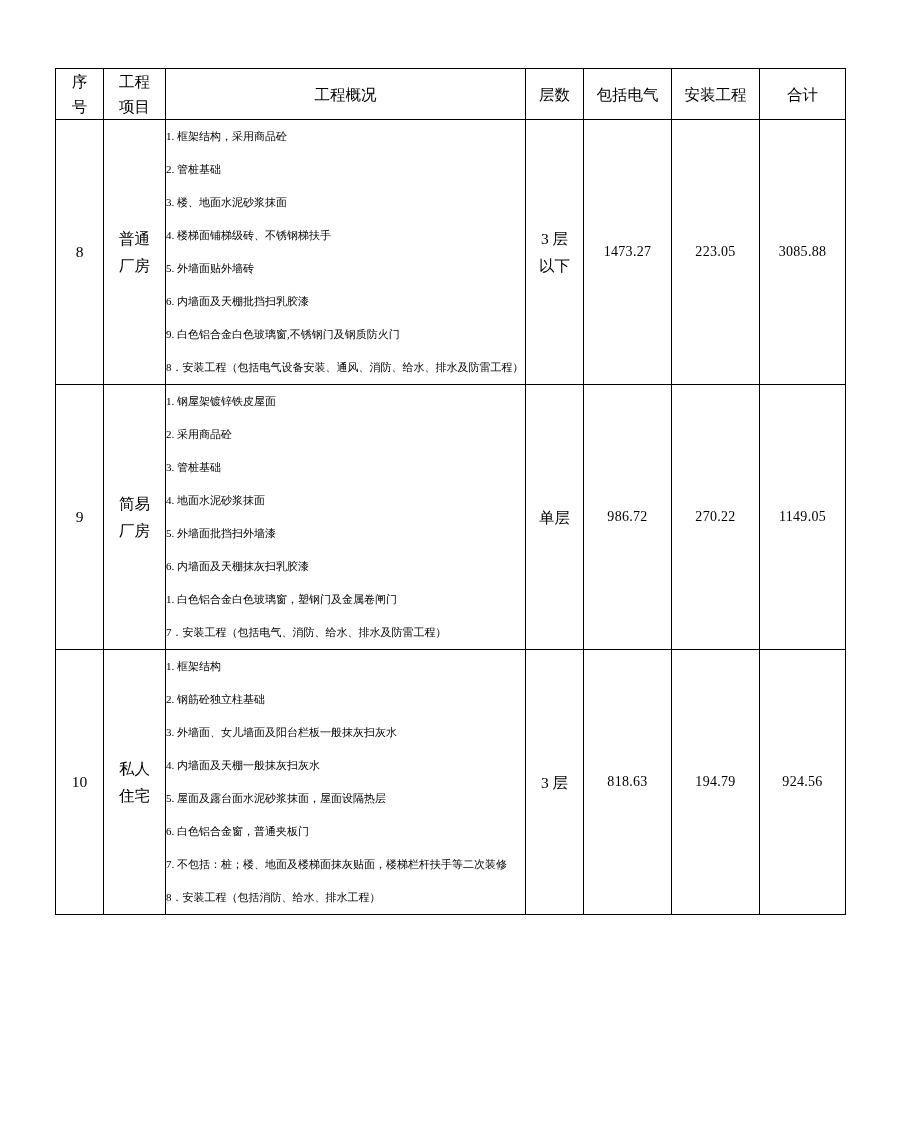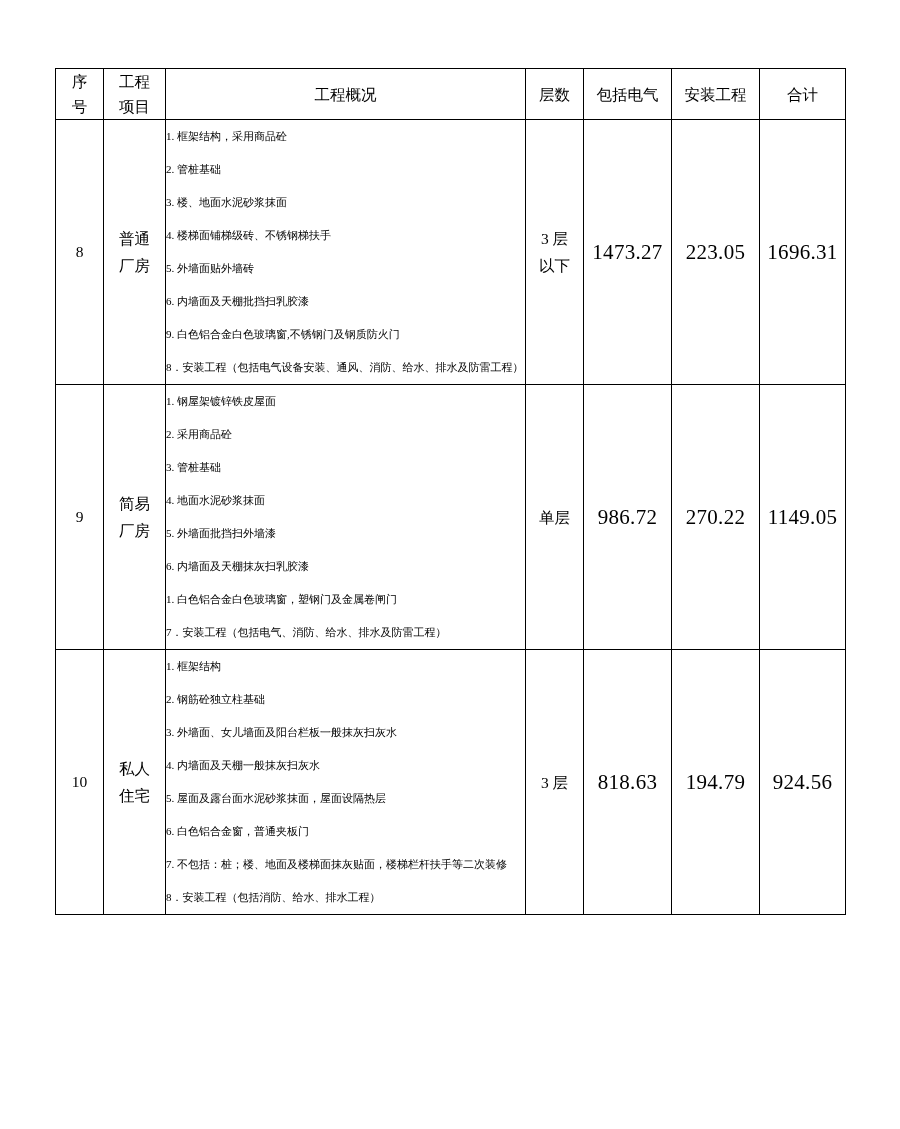--- a/index.html
+++ b/index.html
@@ -58,21 +58,21 @@
   }
 
   
   .cell-center {
     text-align: center;
     font-size: 15.5px;
     line-height: 24px;
   }
   .cell-num {
     text-align: center;
-    font-size: 21px;
+    font-size: 14px;
     font-family: "Liberation Serif", "DejaVu Serif", serif;
     letter-spacing: 0.3px;
   }
   .cell-stack span {
     display: block;
     line-height: 27px;
     font-family: Liberation Serif, serif;
   }
   .desc-cell {
     padding: 13px 8px 13px 14px;
@@ -136,21 +136,21 @@
             <div class="line">6. 内墙面及天棚批挡扫乳胶漆</div>
             <div class="line">9. 白色铝合金白色玻璃窗,不锈钢门及钢质防火门</div>
             <div class="line wrap">8．安装工程（包括电气设备安装、通风、消防、给水、排水及防雷工程）</div>
           </td>
           <td class="cell-center cell-stack">
             <span>3 层</span>
             <span>以下</span>
           </td>
           <td class="cell-num">1473.27</td>
           <td class="cell-num">223.05</td>
-          <td class="cell-num">1696.31</td>
+          <td class="cell-num">3085.88</td>
         </tr>
 
         <tr>
           <td class="cell-center">9</td>
           <td class="cell-center cell-stack">
             <span>简易</span>
             <span>厂房</span>
           </td>
           <td class="desc-cell">
             <div class="line">1. 钢屋架镀锌铁皮屋面</div>

